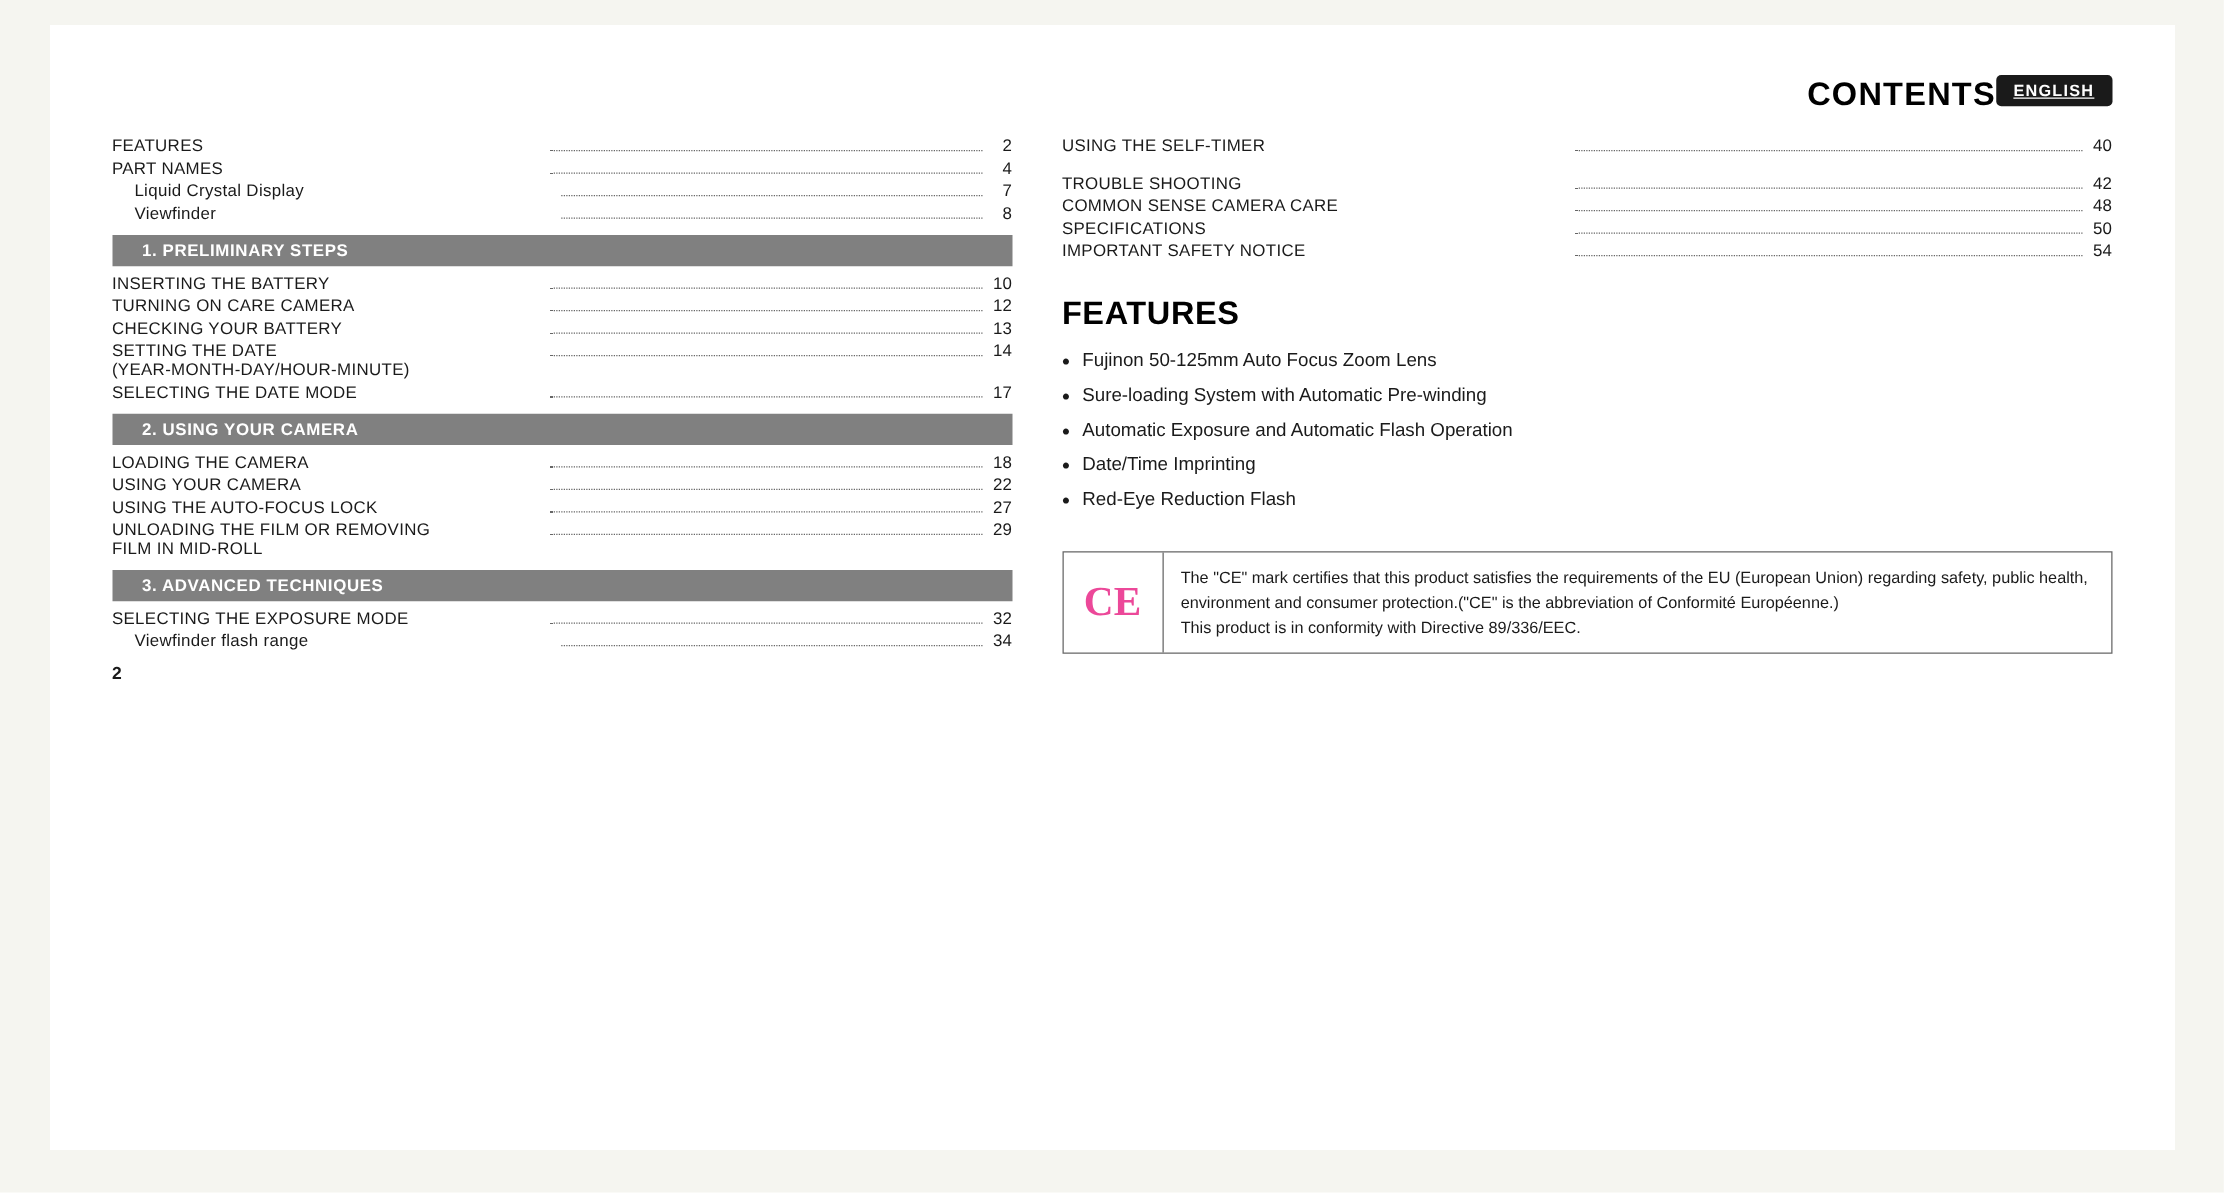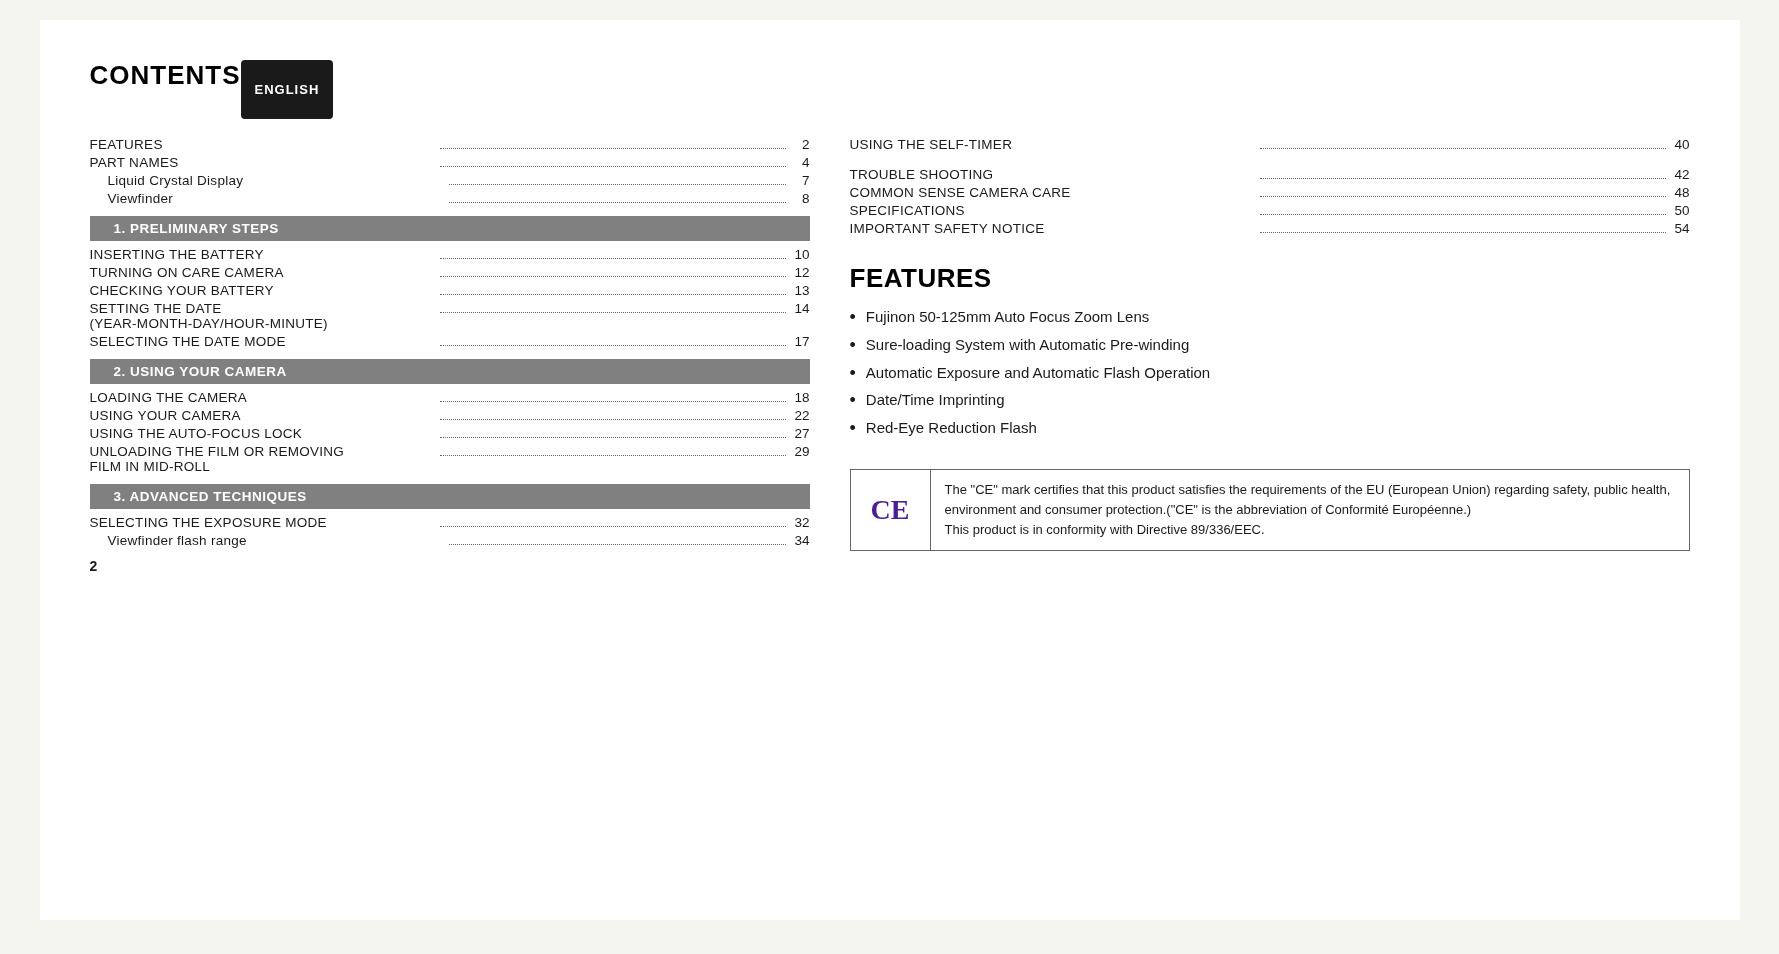--- a/index.html
+++ b/index.html
@@ -18,38 +18,39 @@
       width: 1700px;
       min-height: 900px;
       padding: 40px 50px 40px 50px;
       display: flex;
       flex-direction: column;
       font-size: 14px;
       color: #1a1a1a;
     }
     .top-bar {
       display: flex;
-      justify-content: flex-start;
+      justify-content: flex-end;
       align-items: flex-start;
       margin-bottom: 18px;
     }
     .contents-title {
       font-size: 26px;
       font-weight: 900;
       letter-spacing: 1px;
       color: #000;
     }
     .english-badge {
       background: #1a1a1a;
       color: #fff;
       font-size: 13px;
       font-weight: 700;
-      padding: 22px 14px;
+      padding: 5px 14px;
       border-radius: 4px;
       letter-spacing: 1px;
+      text-decoration: underline;
     }
     .main-content {
       display: flex;
       gap: 40px;
       flex: 1;
     }
     .left-col {
       flex: 0 0 720px;
       max-width: 720px;
     }
@@ -121,24 +122,24 @@
       display: flex;
       align-items: stretch;
       margin-top: 10px;
     }
     .ce-logo {
       display: flex;
       align-items: center;
       justify-content: center;
       min-width: 80px;
       border-right: 1.5px solid #666;
-      font-size: 28px;
+      font-size: 33px;
       font-weight: 700;
       font-family: serif;
-      color: #4c1d95;
+      color: #ec4899;
       padding: 10px 12px;
     }
     .ce-text {
       padding: 10px 14px;
       font-size: 13px;
       line-height: 1.55;
       color: #1a1a1a;
     }
     .bottom-page-num {
       font-weight: 700;

